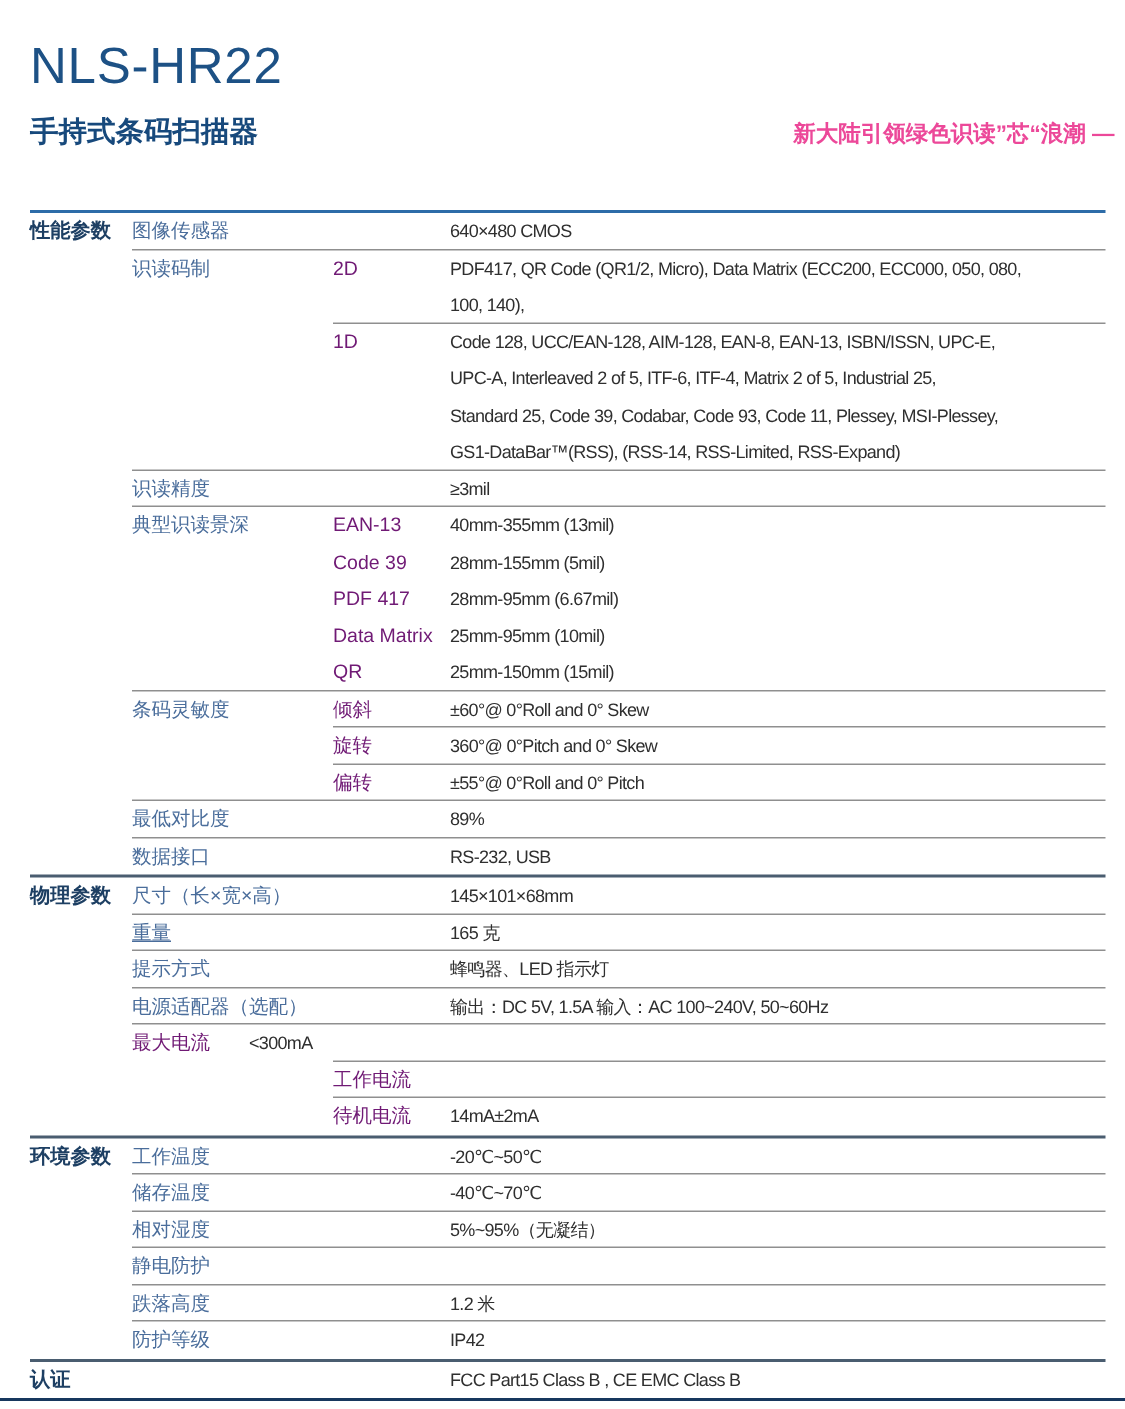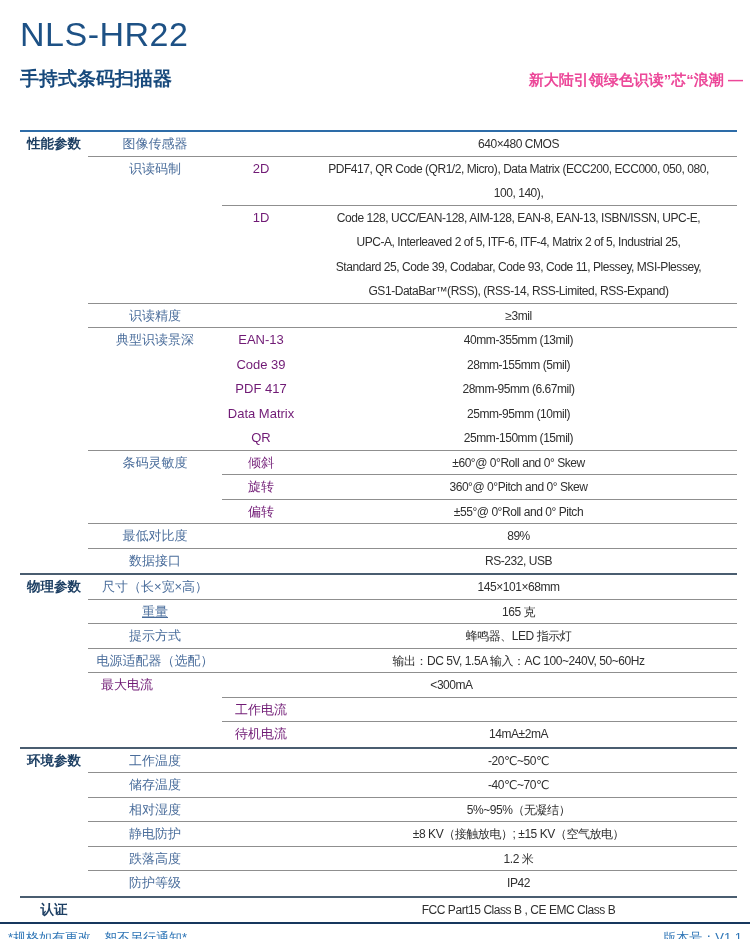--- a/index.html
+++ b/index.html
@@ -5,31 +5,31 @@
   * { margin:0; padding:0; box-sizing:border-box; }
   html, body { background:#ffffff; }
   body {
     width:750px; height:939px; overflow:hidden; position:relative;
     font-family:"Liberation Sans","DejaVu Sans",sans-serif;
     color:#2f2f2f;
   }
   .page { padding:0 13px 0 20px; }
 
   
-  .hdr { padding-top:14px; }
+  .hdr { padding-top:24px; }
   .title { font-size:34px; line-height:40px; font-weight:400; color:#1d5185; letter-spacing:.5px; }
   .hdr-row2 { display:flex; justify-content:space-between; align-items:flex-end; margin-top:12px; }
   .subtitle { font-size:19px; line-height:26px; font-weight:bold; color:#17497c; }
   .tagline { font-size:15px; line-height:24px; font-weight:bold; color:#ec4899; margin-right:-6px; white-space:nowrap; }
 
   
   .spec { margin-top:38px; border-top:2px solid #2d6ca8; }
   .section { border-bottom:2px solid #4a5d70; }
   .section.last { border-bottom:none; }
-  .row { display:flex; position:relative; line-height:24.5px; font-size:13px; align-items:flex-start;text-align:center; }
+  .row { display:flex; position:relative; line-height:24.5px; font-size:13px; align-items:flex-start; }
   .cs { flex:0 0 68px; font-weight:bold; color:#1d3f63; font-size:13.5px; white-space:nowrap; }
   .cl { flex:0 0 134px; color:#4a6d9b; white-space:nowrap; }
   .cl.ul { text-decoration:underline; }
   .cb { flex:0 0 78px; color:#701a75; white-space:nowrap; }
   .cv { flex:1 1 auto; color:#2f2f2f; font-size:12px; letter-spacing:-0.45px; white-space:pre-line; }
   .row::after { content:""; position:absolute; left:68px; right:0; bottom:0; border-bottom:1px solid #8f8f8f; }
   .row.sepS::after { left:202px; }
   .row.sepN::after { display:none; }
 
   
@@ -201,21 +201,20 @@
       <div class="row">
         <span class="cs"></span>
         <span class="cl">相对湿度</span>
         <span class="cb"></span>
         <span class="cv">5%~95%（无凝结）</span>
       </div>
       <div class="row">
         <span class="cs"></span>
         <span class="cl">静电防护</span>
         <span class="cb"></span>
-        <span class="cv">±8 KV（接触放电）; ±15 KV（空气放电）</span>
       </div>
       <div class="row">
         <span class="cs"></span>
         <span class="cl">跌落高度</span>
         <span class="cb"></span>
         <span class="cv">1.2 米</span>
       </div>
       <div class="row sepN">
         <span class="cs"></span>
         <span class="cl">防护等级</span>

